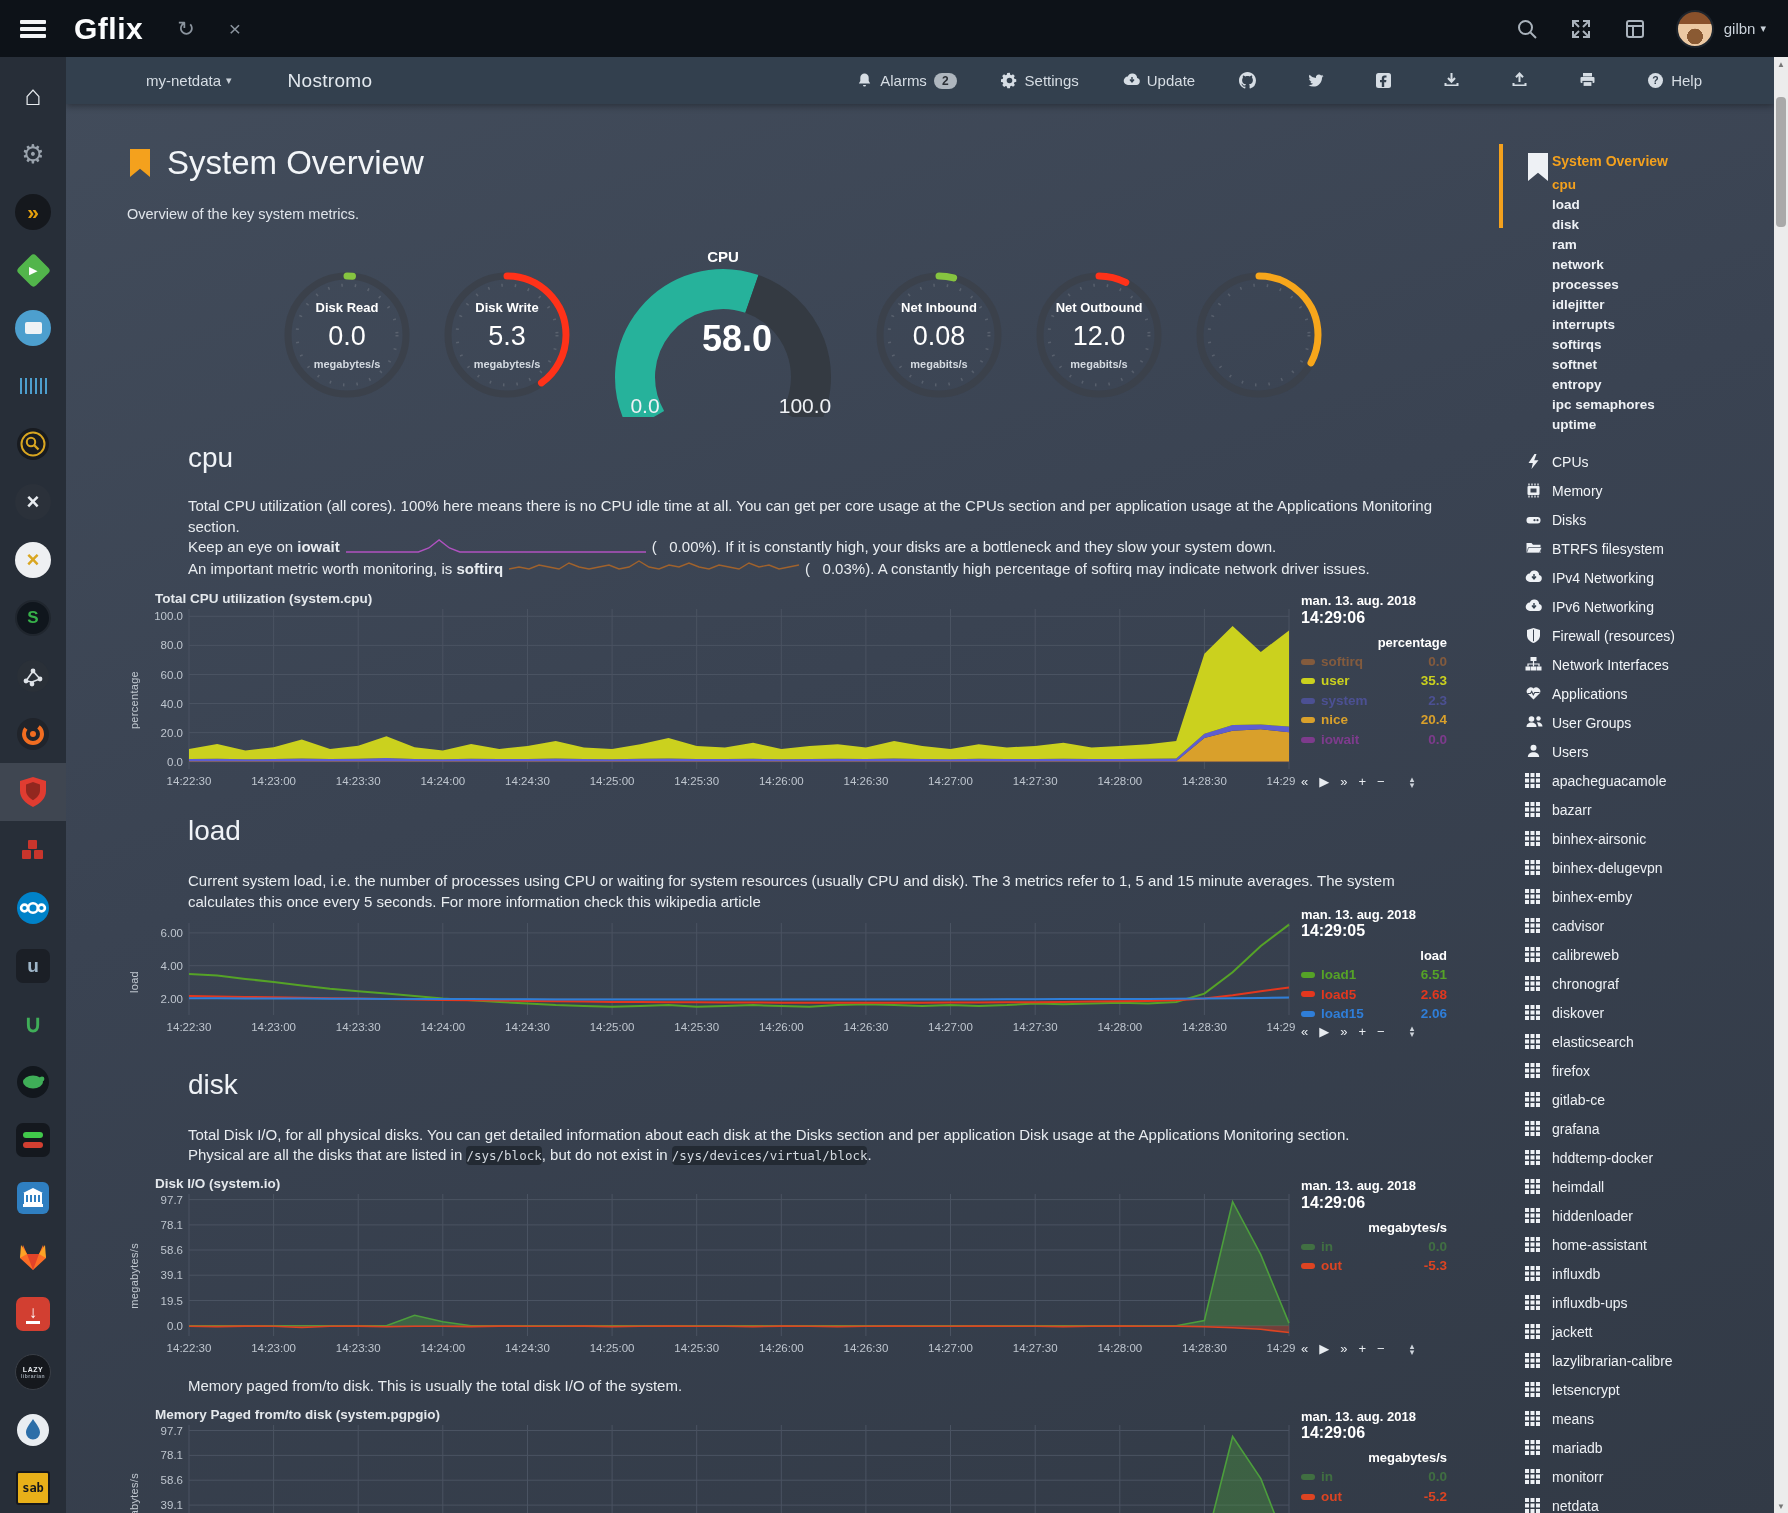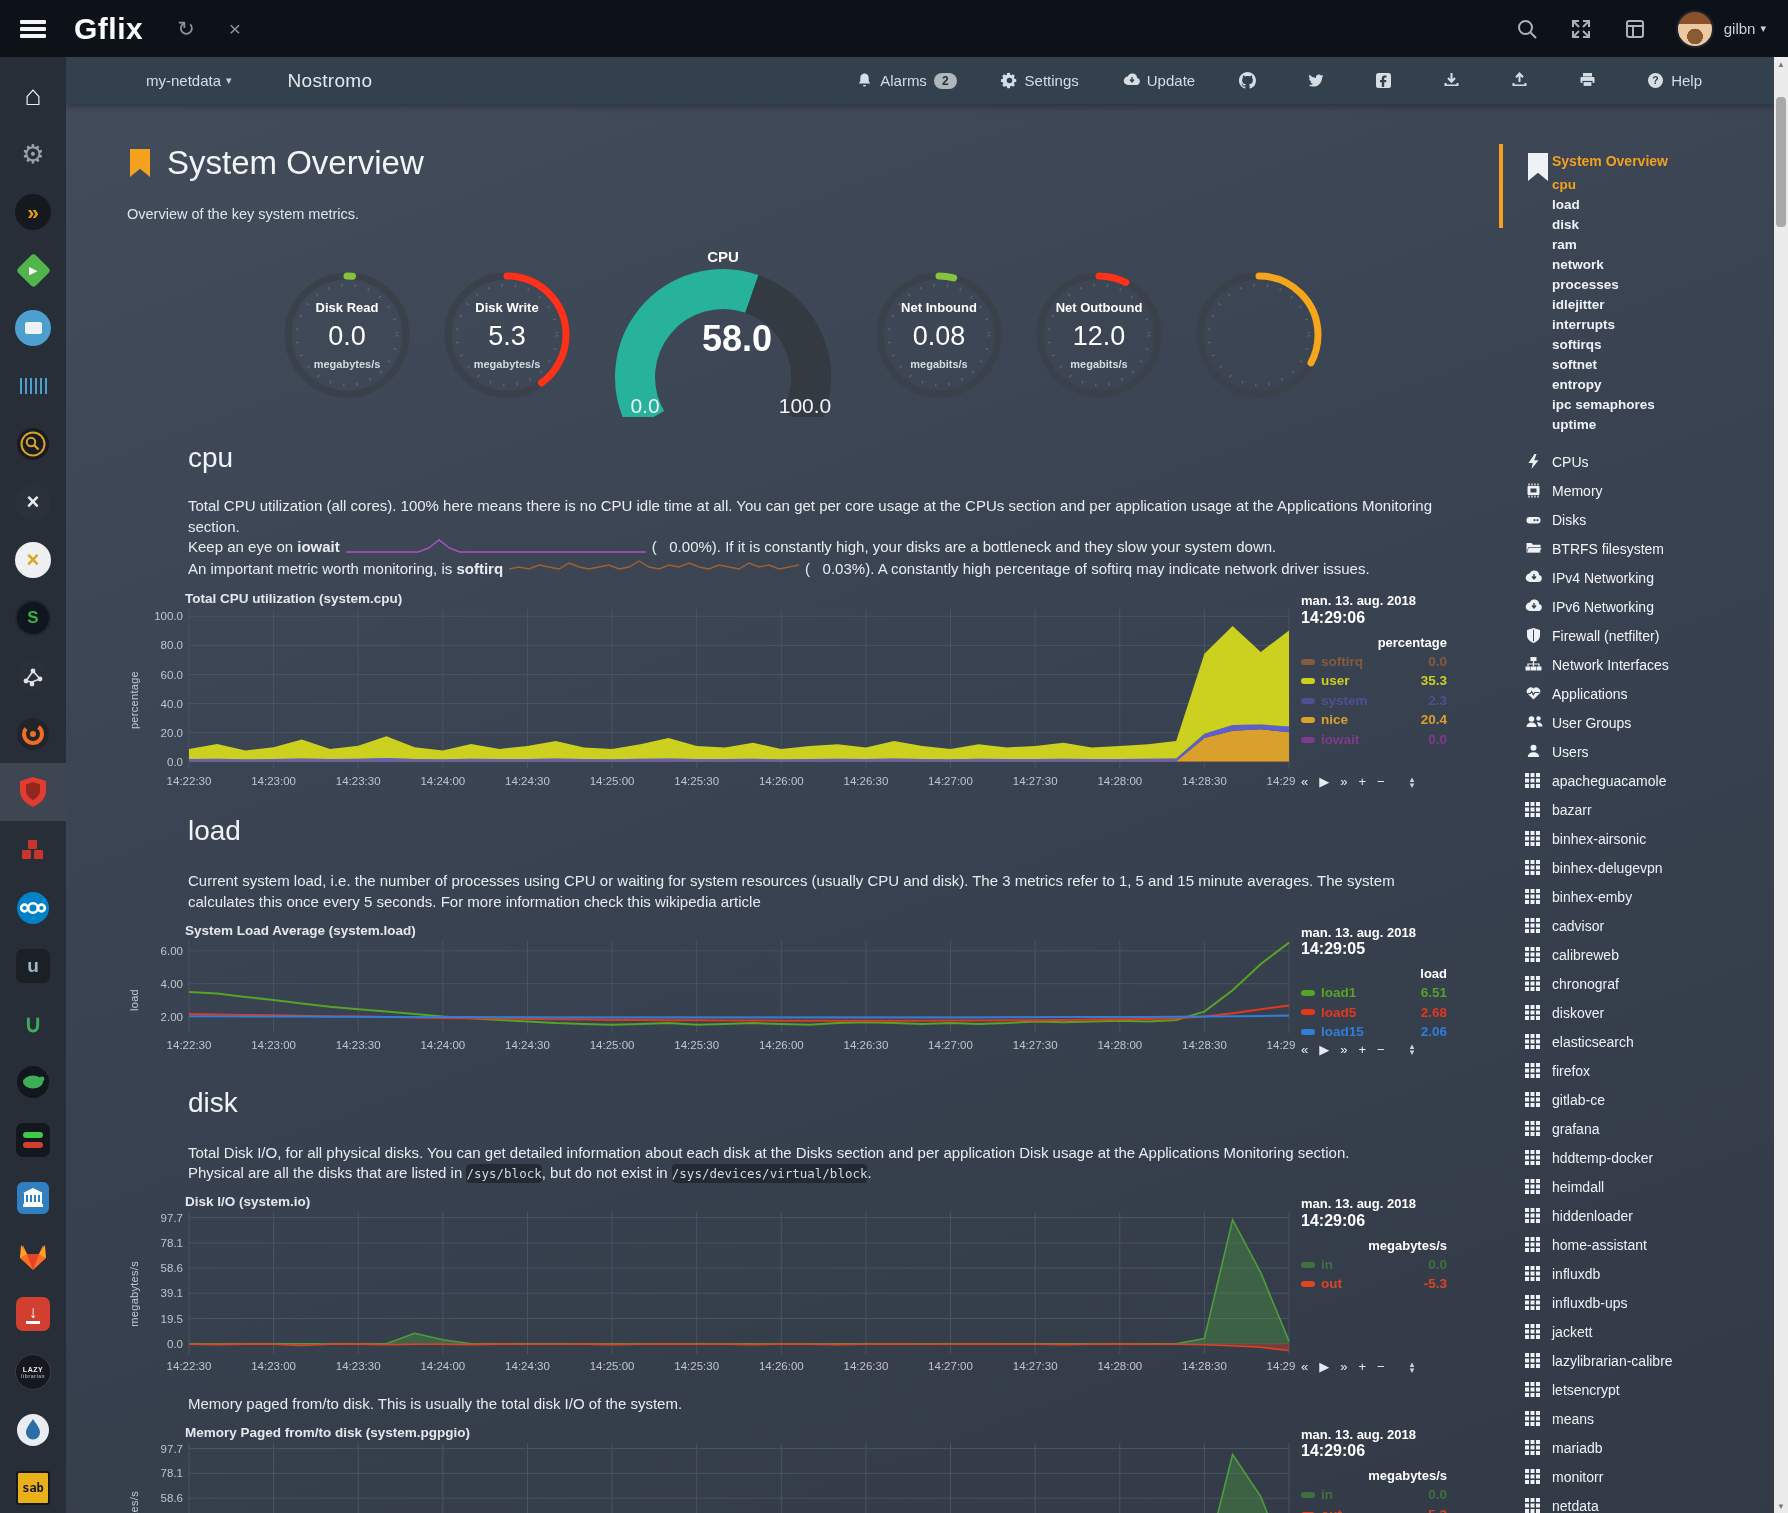--- a/index.html
+++ b/index.html
@@ -64,21 +64,21 @@
   .cglabel{text-align:center;font-size:15px;font-weight:bold;color:#fff;}
   
   h2.sect{font-size:28px;font-weight:normal;color:#f0f3f7;margin:0;margin-left:61px;}
   .para{font-size:15px;color:#e8ecf0;margin-left:61px;line-height:1.38;max-width:1245px;}
   .kw{font-weight:bold;}
   .spark{display:inline-block;vertical-align:middle;margin:0 6px;}
   .codechip{font-family:"DejaVu Sans Mono",monospace;font-size:12.5px;background:#232a33;color:#d3d9e0;
             border-radius:4px;padding:2px 0;}
   
   .chart{margin-top:10px;}
-  .chart-title{font-size:13.5px;font-weight:bold;color:#e4e8ec;margin-left:58px;}
+  .chart-title{font-size:13.5px;font-weight:bold;color:#e4e8ec;margin-left:28px;}
   .chart-body{display:flex;margin-top:3px;}
   .ylab{width:14px;display:flex;align-items:center;justify-content:center;}
   .ylab span{writing-mode:vertical-rl;transform:rotate(180deg);font-size:11px;color:#c2c9d1;letter-spacing:.3px;}
   .legend{width:152px;display:flex;flex-direction:column;margin-top:-16px;padding-left:6px;}
   .lg-date1{font-size:13px;font-weight:bold;color:#fff;line-height:1.2;}
   .lg-date2{font-size:16px;font-weight:bold;color:#fff;margin-bottom:8px;}
   .lg-unit{font-size:13px;font-weight:bold;color:#fff;text-align:right;margin-bottom:2px;}
   .lg-row{display:flex;align-items:center;font-size:13.5px;font-weight:bold;line-height:1.45;cursor:pointer;}
   .lg-sw{width:14px;height:6px;border-radius:3px;margin-right:6px;flex-shrink:0;}
   .lg-val{margin-left:auto;}
@@ -583,21 +583,20 @@
                 <span>▾</span>
               </span>
          </div>
        </div>
      </div>
       </div>
 
     <h2 class="sect" style="margin-top:24px;">load</h2>
     <div class="para" style="margin-top:24px;">Current system load, i.e. the number of processes using CPU or waiting for system resources (usually CPU and disk). The 3 metrics refer to 1, 5 and 15 minute averages. The system calculates this once every 5 seconds. For more information check this wikipedia article</div>
     <div class="chart">
-        <div class="chart-title">System Load Average (system.load)</div>
      <div class="chart-body">
        <div class="ylab">
             <span>load</span>
           </div>
        <svg width="1154" height="114" viewBox="0 0 1154 114" xmlns="http://www.w3.org/2000/svg">
             <line x1="48" y1="9.9" x2="1148" y2="9.9" stroke="#4a5362" stroke-width="1"></line>
             <text x="42" y="13.9" text-anchor="end" font-size="11.5" fill="#bfc6cf" font-family="Liberation Sans,sans-serif">6.00</text>
             <line x1="48" y1="42.7" x2="1148" y2="42.7" stroke="#4a5362" stroke-width="1"></line>
             <text x="42" y="46.7" text-anchor="end" font-size="11.5" fill="#bfc6cf" font-family="Liberation Sans,sans-serif">4.00</text>
             <line x1="48" y1="75.6" x2="1148" y2="75.6" stroke="#4a5362" stroke-width="1"></line>
@@ -889,21 +888,21 @@
             <path d="M5 13h8.5a3.5 3.5 0 0 0 .6-6.9A4.8 4.8 0 0 0 4.8 4.6 3.3 3.3 0 0 0 5 13z" fill="currentColor"></path>
             <path d="M9 5v4M7 7.5 9 10l2-2.5" stroke="#33404e" stroke-width="1.4" fill="none"></path>
           </svg></span>
         <span>IPv6 Networking</span>
       </div>
       <div class="rm-group">
         <span class="gico"><svg width="17" height="17" viewBox="0 0 17 17" xmlns="http://www.w3.org/2000/svg">
             <path d="M8.5 1 15 3v5.2c0 3.6-2.7 6.2-6.5 7.8C4.7 14.4 2 11.8 2 8.2V3z" fill="currentColor"></path>
             <path d="M8.5 2.6v11.6" stroke="#3a4351" stroke-width="1"></path>
           </svg></span>
-        <span>Firewall (netfilter)</span>
+        <span>Firewall (resources)</span>
       </div>
       <div class="rm-group">
         <span class="gico"><svg width="17" height="16" viewBox="0 0 17 16" xmlns="http://www.w3.org/2000/svg">
             <rect x="5.5" y="1" width="6" height="4" fill="currentColor"></rect>
             <rect x="0.5" y="10.5" width="5" height="4" fill="currentColor"></rect>
             <rect x="11.5" y="10.5" width="5" height="4" fill="currentColor"></rect>
             <rect x="6" y="10.5" width="5" height="4" fill="currentColor"></rect>
             <path d="M8.5 5v3M3 10.5V8h11v2.5M8.5 8v2.5" stroke="currentColor" stroke-width="1.2" fill="none"></path>
           </svg></span>
         <span>Network Interfaces</span>

